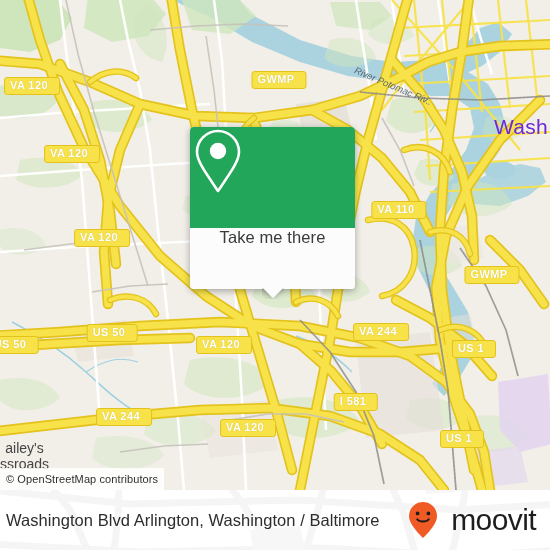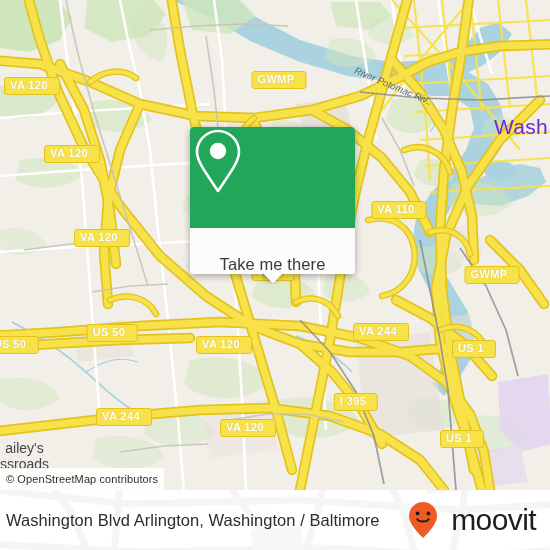--- a/index.html
+++ b/index.html
@@ -33,21 +33,21 @@
   #attrib { position:absolute; left:0; bottom:0; height:22px;
     background:rgba(255,255,255,.86); display:flex; align-items:center;
     padding:0 6px; font-size:11px; color:#2f2f2f; letter-spacing:.1px; }
 
   
   #card { position:absolute; left:190px; top:127px; width:165px;
     border-radius:4px; box-shadow:0 2px 7px rgba(0,0,0,.33);
     background:#fff; }
   #card-top { height:101px; background:#22a65a; border-radius:4px 4px 0 0;
     display:flex; align-items:center; justify-content:center; }
-  #card-bottom { height:46px; display:flex; align-items:flex-end;
+  #card-bottom { height:61px; display:flex; align-items:flex-start;
     justify-content:center; background:#fcfcfc; border-radius:0 0 4px 4px; }
   #card-label { font-size:16.5px; color:#3a3a3a; letter-spacing:.1px; }
   #card-tail { position:absolute; left:50%; bottom:-10px; width:22px; height:11px;
     margin-left:-11px; overflow:hidden; }
   #card-tail:before { content:""; position:absolute; left:1px; top:-14px;
     width:20px; height:20px; background:#fcfcfc; transform:rotate(45deg);
     box-shadow:0 2px 6px rgba(0,0,0,.28); }
 
   
   #footer { position:absolute; left:0; bottom:0; width:550px; height:60px;
@@ -294,21 +294,21 @@
     <div class="shield" style="left:102px; top:238px;">VA 120</div>
     <div class="shield" style="left:279px; top:80px;">GWMP</div>
     <div class="shield" style="left:399px; top:210px;">VA 110</div>
     <div class="shield" style="left:492px; top:275px;">GWMP</div>
     <div class="shield" style="left:273px; top:272px;">VA 7</div>
     <div class="shield" style="left:112px; top:333px;">US 50</div>
     <div class="shield" style="left:13px;  top:345px;">US 50</div>
     <div class="shield" style="left:224px; top:345px;">VA 120</div>
     <div class="shield" style="left:381px; top:332px;">VA 244</div>
     <div class="shield" style="left:474px; top:349px;">US 1</div>
-    <div class="shield" style="left:356px; top:402px;">I 395</div>
+    <div class="shield" style="left:356px; top:402px;">I 581</div>
     <div class="shield" style="left:124px; top:417px;">VA 244</div>
     <div class="shield" style="left:248px; top:428px;">VA 120</div>
     <div class="shield" style="left:462px; top:439px;">US 1</div>
 
     <div id="card">
       <div id="card-top">
         <svg width="56" height="68" viewBox="0 0 56 68">
           <path d="M28,4 C39.6,4 49,13.4 49,25 C49,34 41,45 28,64
                    C15,45 7,34 7,25 C7,13.4 16.4,4 28,4 Z" fill="none" stroke="#ffffff" stroke-width="2.6" stroke-linejoin="round"></path>
           <circle cx="28" cy="24" r="8.2" fill="#ffffff"></circle>

